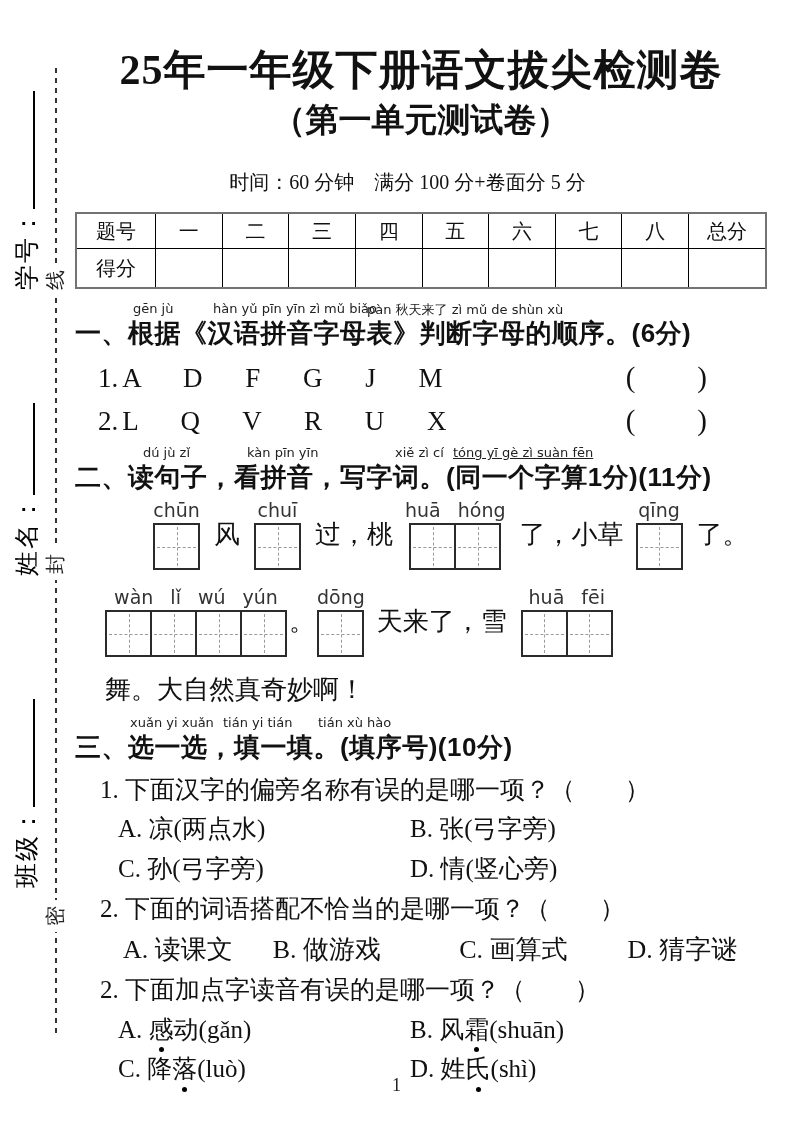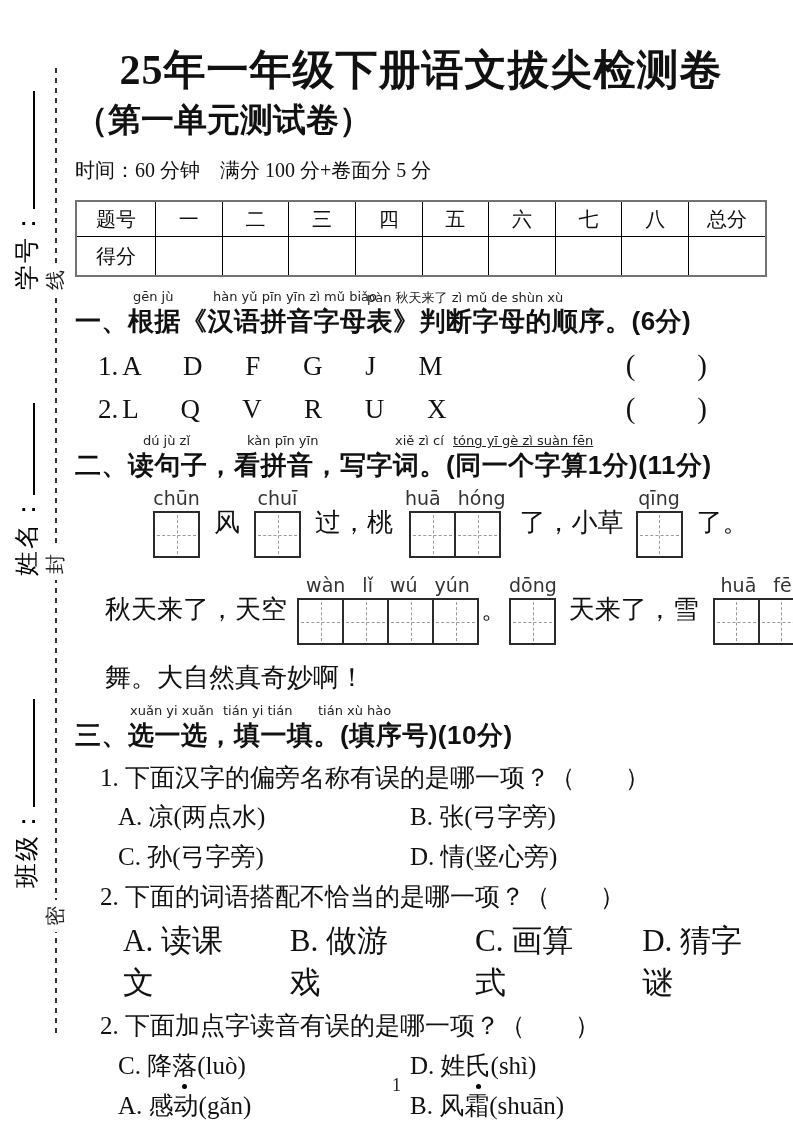--- a/index.html
+++ b/index.html
@@ -19,22 +19,22 @@
     font-size:25px;letter-spacing:2px;color:#000;
   }
   .ublank{display:inline-block;border-bottom:2.5px solid #000;height:0.85em;vertical-align:baseline;}
   .seal-char{
     position:absolute;left:42px;transform:rotate(-90deg);transform-origin:0 0;
     font-size:20px;background:#fff;padding:0 6px;z-index:2;color:#222;
   }
   
   .main{position:absolute;left:75px;top:0;width:692px;}
   .title{margin-top:44px;text-align:center;font-size:42px;font-weight:bold;letter-spacing:1px;line-height:1.25;}
-  .subtitle{margin-top:4px;text-align:left;font-size:33px;font-weight:bold;line-height:1.2;}
-  .meta{margin-top:18px;text-align:left;padding-right:27px;font-size:20px;line-height:1.2;}
+  .subtitle{margin-top:4px;text-align:center;font-size:33px;font-weight:bold;line-height:1.2;}
+  .meta{margin-top:30px;text-align:center;padding-right:27px;font-size:20px;line-height:1.2;}
   table.score{border-collapse:collapse;width:100%;margin-top:18px;border:2px solid #737373;table-layout:fixed;}
   table.score td{border:1.5px solid #000;text-align:center;font-size:20px;padding:0;}
   table.score tr.hdr td{height:34px;}
   table.score tr.scr td{height:38px;}
   td.c-first{width:78px;}
   td.c-last{width:76px;}
   .pinrow{position:relative;height:16px;font-size:13px;color:#222;
     font-family:"DejaVu Sans","Liberation Sans",sans-serif;}
   .pinrow span{position:absolute;top:0;white-space:nowrap;}
   .sechead{font-size:26px;font-weight:900;font-family:"Liberation Sans","DejaVu Sans",sans-serif;
@@ -56,23 +56,23 @@
   .tian + .tian{margin-left:-2px;}
   .tian::before{content:"";position:absolute;left:2px;right:2px;top:50%;border-top:1.5px dashed #9a9a9a;}
   .tian::after{content:"";position:absolute;top:2px;bottom:2px;left:50%;border-left:1.5px dashed #9a9a9a;}
   .runtext{font-size:26px;padding-bottom:9px;white-space:nowrap;}
   .plainline{font-size:26px;line-height:1.3;margin-left:30px;}
   
   .qtext{font-size:25px;line-height:1.35;margin-left:25px;}
   .optrow{display:flex;font-size:25px;line-height:1.35;}
   .optrow .o1{margin-left:43px;width:292px;}
   .optrow .o2{width:auto;}
-  .optrow4{display:flex;font-size:31px;line-height:1.35;}
+  .optrow4{display:flex;font-size:26px;line-height:1.35;gap:16px;}
   .optrow4 .oa{margin-left:48px;}
-  .optrow4 .ob{margin-left:42px;}
+  .optrow4 .ob{margin-left:24px;}
   .optrow4 .oc{margin-left:62px;}
   .optrow4 .od{margin-left:44px;}
   .dotchar{position:relative;display:inline-block;}
   .dotchar::after{content:"";position:absolute;left:50%;margin-left:-2.5px;bottom:-6px;
     width:5px;height:5px;border-radius:50%;background:#000;}
   .pagenum{position:absolute;left:0;right:0;bottom:26px;text-align:center;font-size:18px;color:#222;}
   .mt4{margin-top:4px;}  .mt5{margin-top:5px;}  .mt6{margin-top:6px;}
   .mt8{margin-top:8px;} .mt12{margin-top:12px;} .mt16{margin-top:16px;}
 </style>
 </head>
@@ -189,21 +189,20 @@
     <div class="boxgroup">
       <span class="pinyin">qīng</span>
       <div class="cells">
           <div class="tian"></div>
         </div>
     </div>
     <span class="runtext" style="margin:0 0 9px 14px;">了。</span>
   </div>
 
   <div class="boxrow mt16" style="margin-left:30px;">
-    <span class="runtext" style="margin:0 10px 9px 0;">秋天来了，天空</span>
     <div class="boxgroup">
       <span class="pinyin">wàn lǐ  wú yún</span>
       <div class="cells">
           <div class="tian"></div>
           <div class="tian"></div>
           <div class="tian"></div>
           <div class="tian"></div>
         </div>
     </div>
     <span class="runtext" style="margin:0 2px 9px 2px;">。</span>
@@ -245,23 +244,23 @@
   <div class="qtext mt6">2. 下面的词语搭配不恰当的是哪一项？（　　）</div>
   <div class="optrow4 mt6">
     <span class="oa">A. 读课文</span>
     <span class="ob">B. 做游戏</span>
     <span class="oc">C. 画算式</span>
     <span class="od">D. 猜字谜</span>
   </div>
 
   <div class="qtext mt6">2. 下面加点字读音有误的是哪一项？（　　）</div>
   <div class="optrow mt6">
+    <span class="o1"><span>A. </span><span class="dotchar">感</span><span>动(gǎn)</span></span>
+    <span class="o2"><span>B. 风</span><span class="dotchar">霜</span><span>(shuān)</span></span>
+  </div>
+  <div class="optrow mt6">
     <span class="o1"><span>C. 降</span><span class="dotchar">落</span><span>(luò)</span></span>
     <span class="o2"><span>D. 姓</span><span class="dotchar">氏</span><span>(shì)</span></span>
   </div>
-  <div class="optrow mt6">
-    <span class="o1"><span>A. </span><span class="dotchar">感</span><span>动(gǎn)</span></span>
-    <span class="o2"><span>B. 风</span><span class="dotchar">霜</span><span>(shuān)</span></span>
-  </div>
 
 </div>
 
 <div class="pagenum">1</div>
 
 </body></html>

